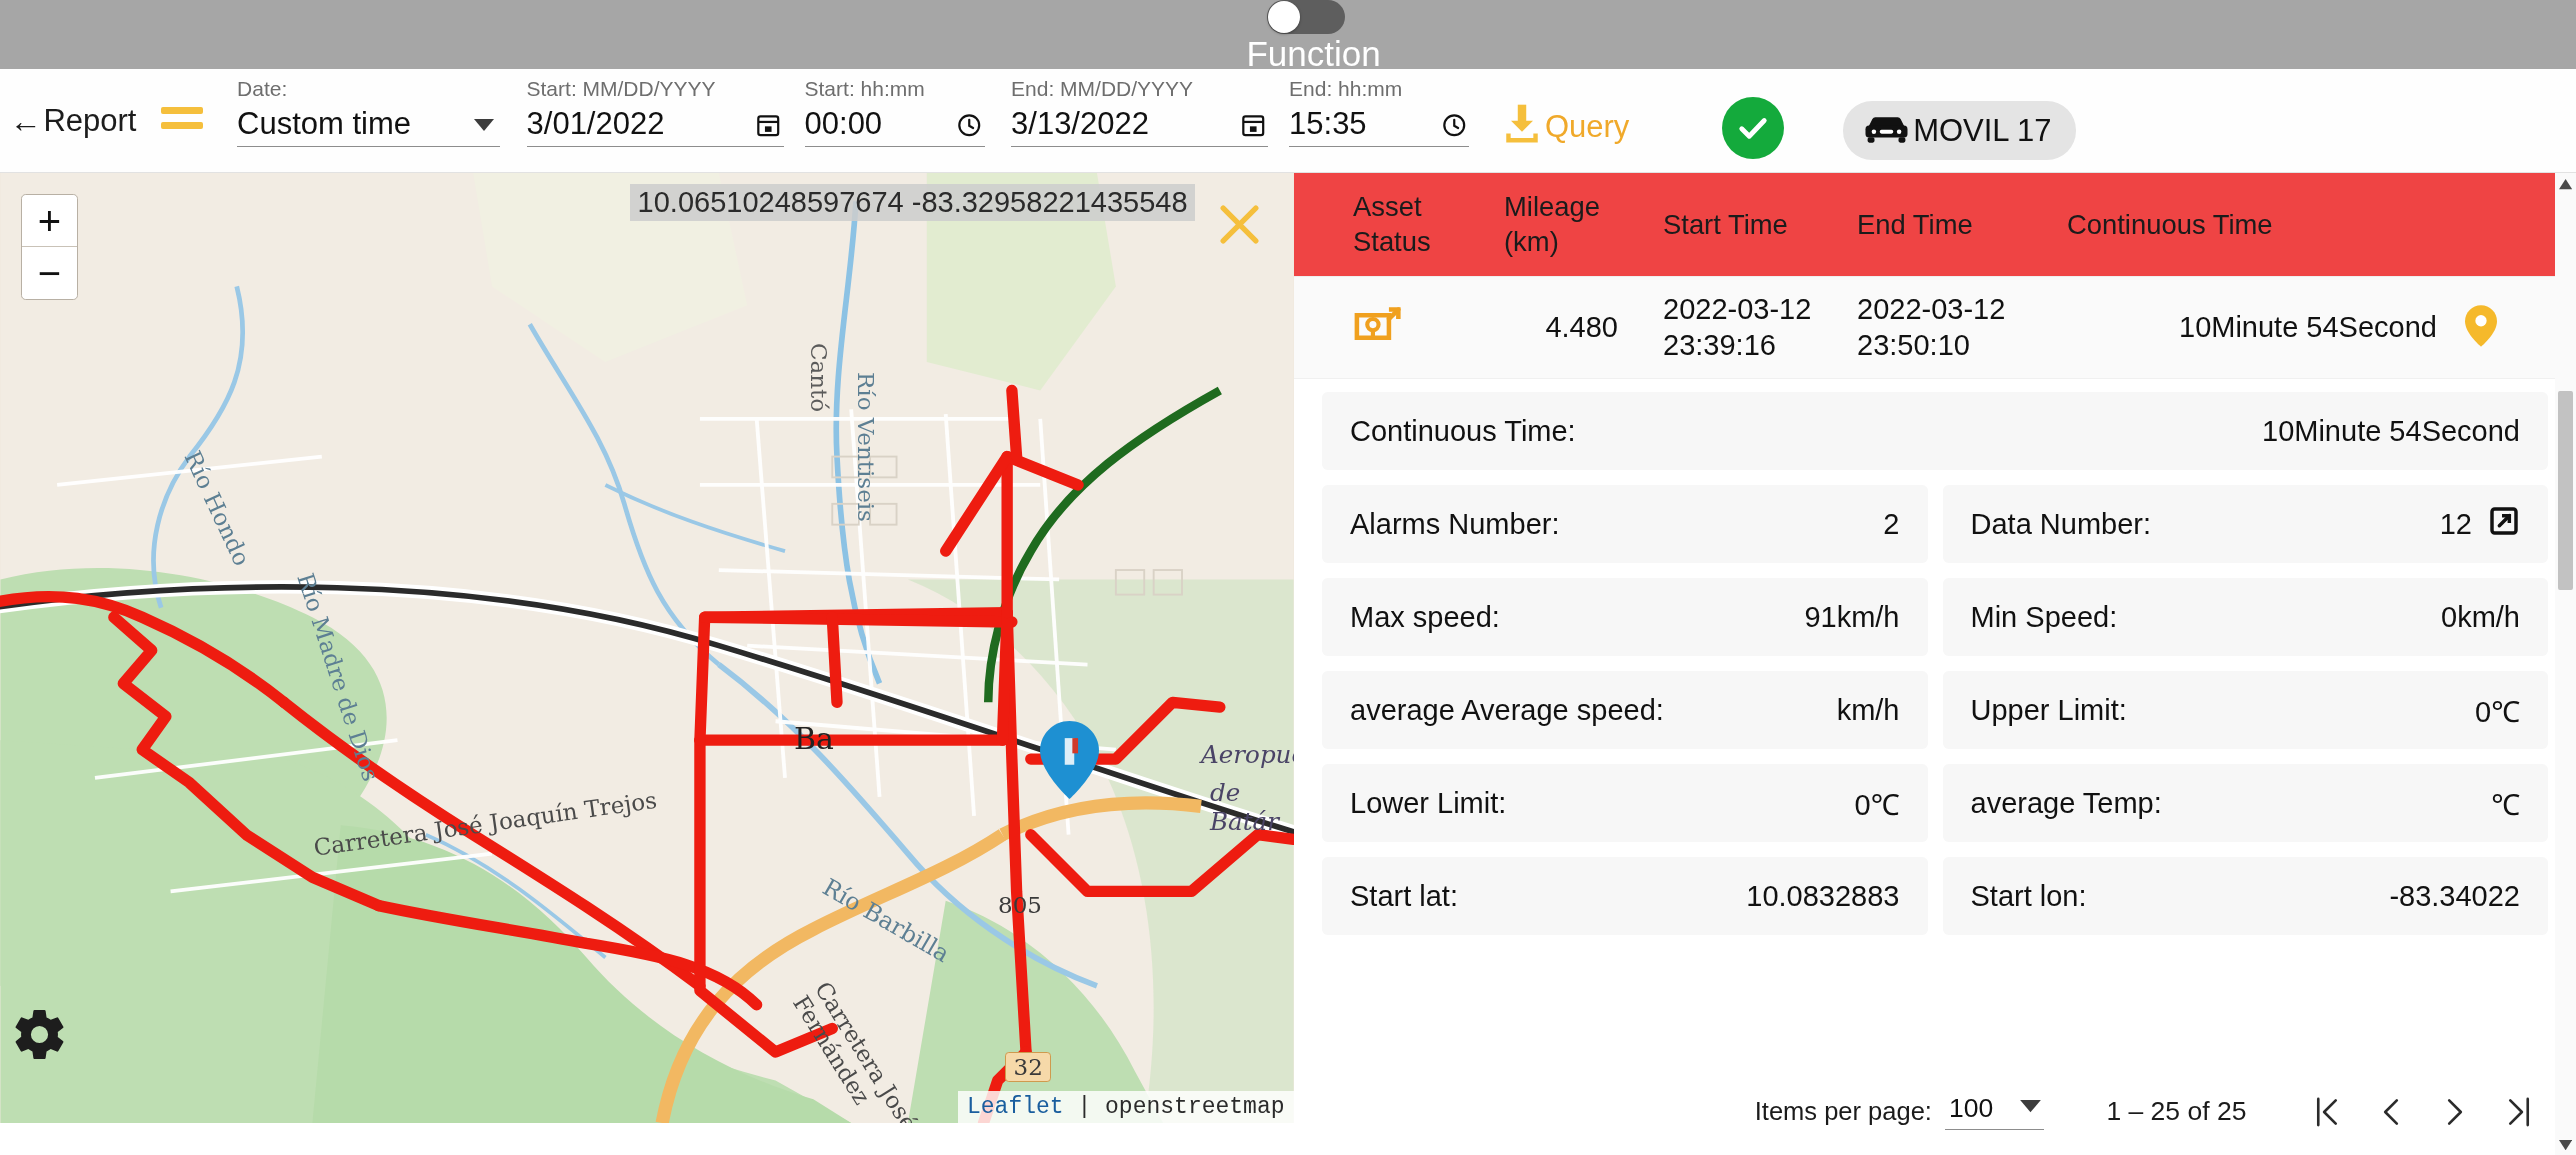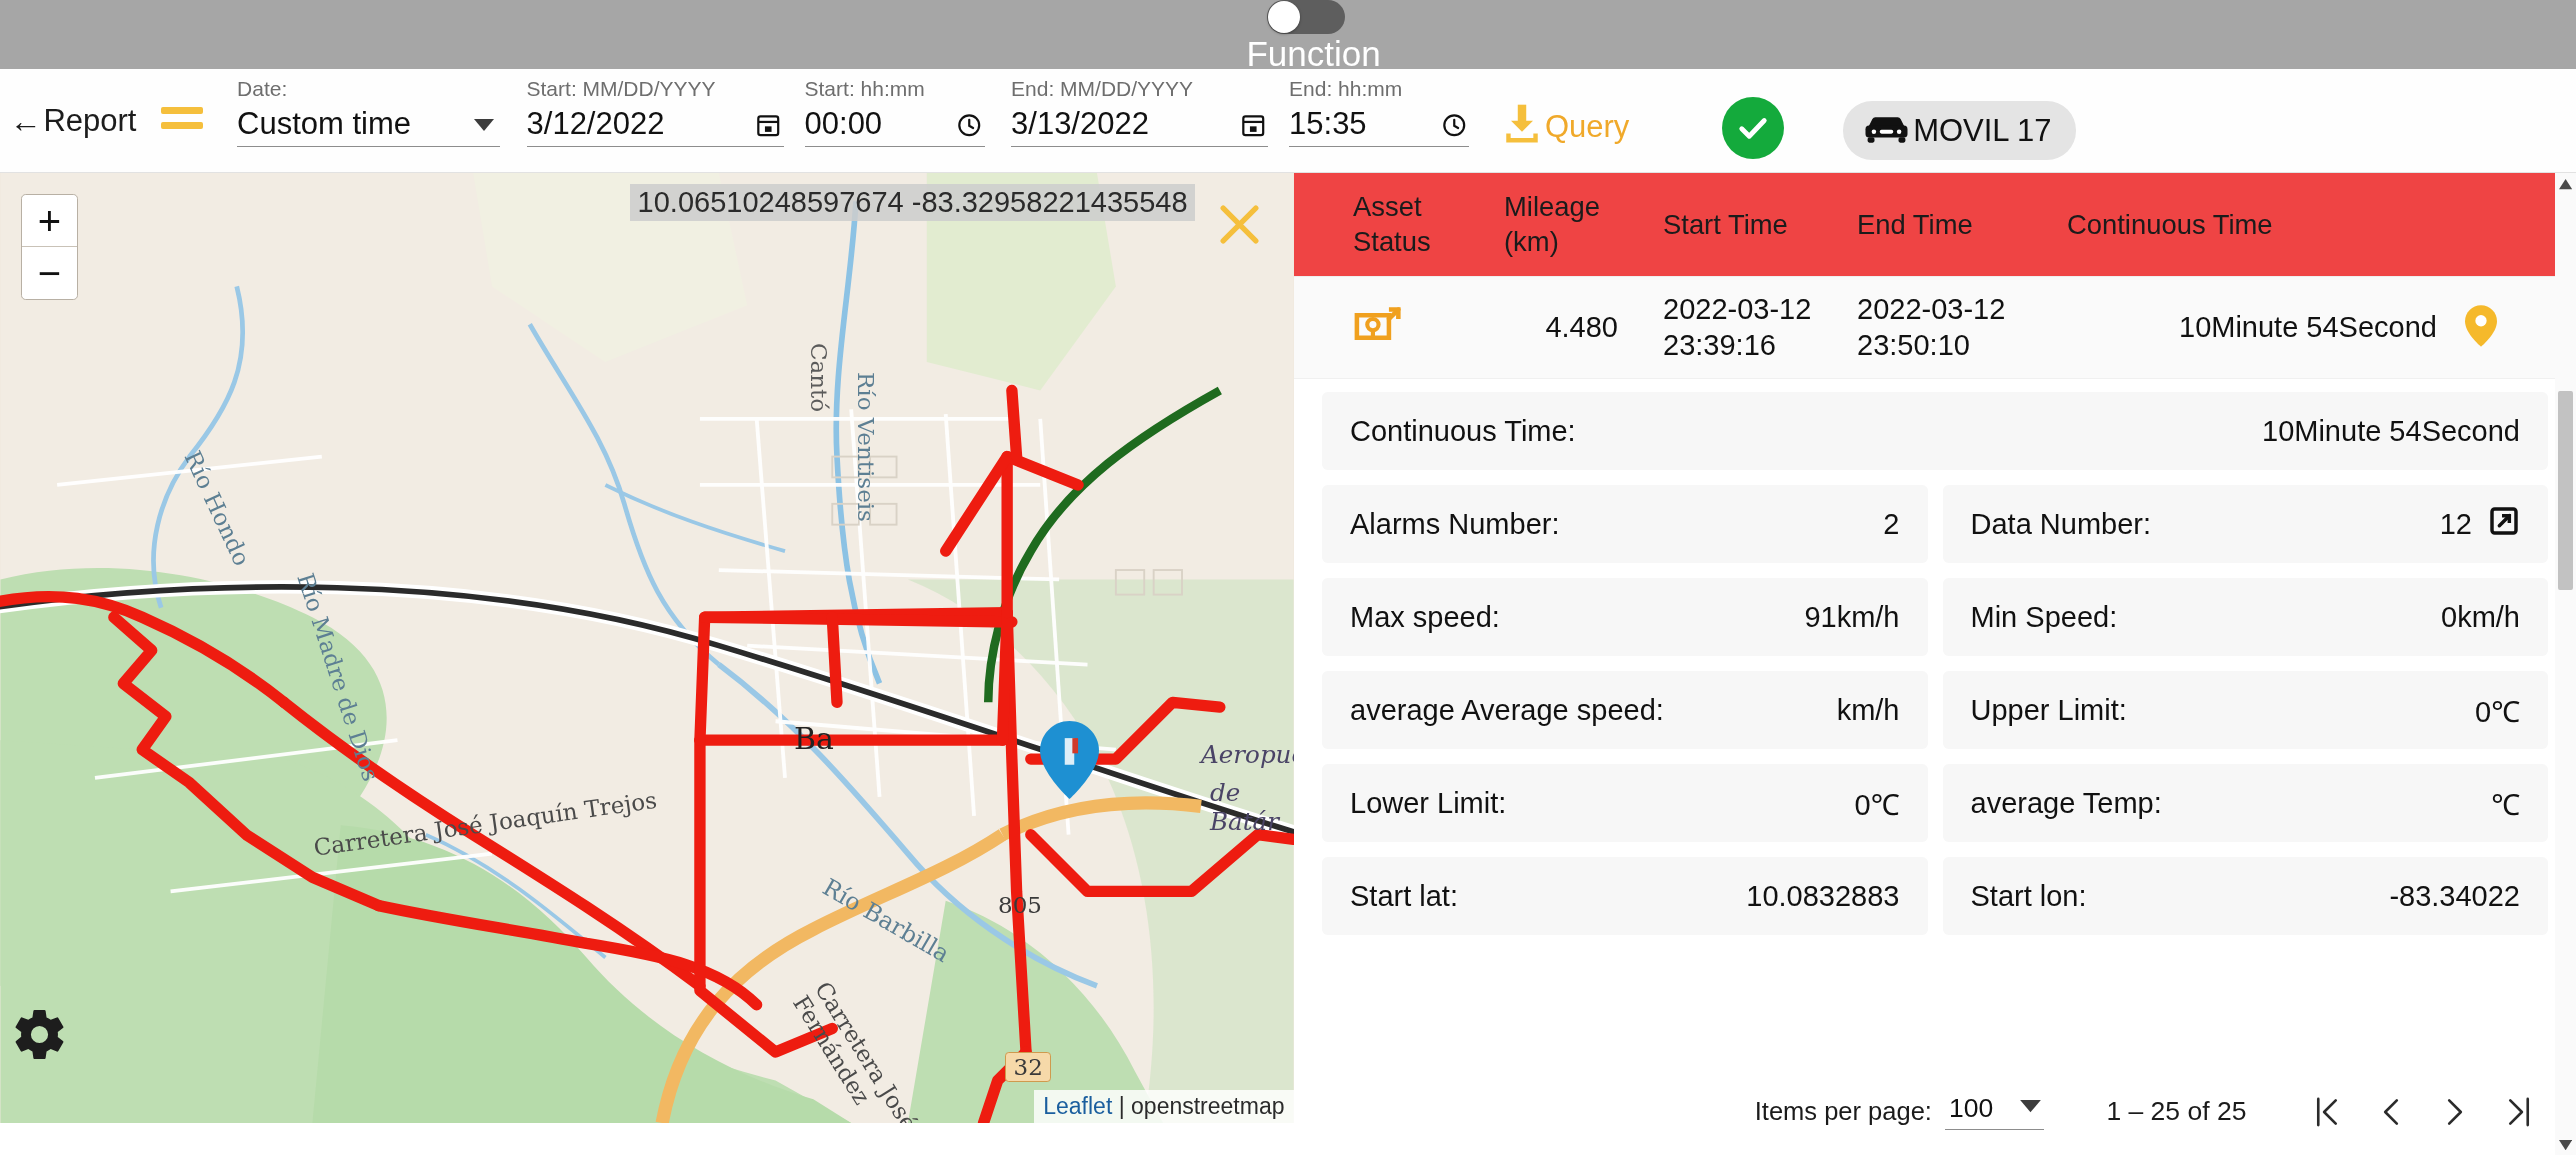--- a/index.html
+++ b/index.html
@@ -133,21 +133,21 @@
     position: absolute; right: 30px; top: 26.5px; width: 49px; height: 49px;
     z-index: 30; cursor: pointer;
   }
   .gear-btn {
     position: absolute; left: 9.5px; bottom: 59px; width: 59px; height: 59px;
     z-index: 30; cursor: pointer;
   }
   .attrib {
     position: absolute; right: 0; bottom: 0; background: rgba(255,255,255,.82);
     font-size: 23px; padding: 2.8px 9.5px; color: #2b2b2b; z-index: 30;
-    font-family: Liberation Sans, sans-serif;
+    font-family: Liberation Mono, monospace;
   }
   .attrib a { color: #1a5e9e; text-decoration: none; }
   .map-marker { position: absolute; left: 1040px; top: 548px; z-index: 25; }
   .place-label {
     position: absolute; font-family: "DejaVu Serif", serif; color: #3a3a3a;
     pointer-events: none; z-index: 20;
   }
 
   
   .panel {
@@ -261,21 +261,21 @@
   </div>
 
   <div class="field field-date">
     <span class="flabel">Date:</span>
     <span class="fvalue">Custom time</span>
     <span class="caret-down"></span>
   </div>
 
   <div class="field field-sdate">
     <span class="flabel">Start: MM/DD/YYYY</span>
-    <span class="fvalue">3/12/2022</span>
+    <span class="fvalue">3/01/2022</span>
     <span class="ficon">
       <svg width="26.5" height="26.5" viewBox="0 0 24 24">
         <rect x="3" y="4" width="18" height="17" rx="2" fill="none" stroke="#111" stroke-width="2"></rect>
         <line x1="3" y1="9" x2="21" y2="9" stroke="#111" stroke-width="2"></line>
         <rect x="9" y="13" width="6" height="5" fill="#111"></rect>
       </svg>
     </span>
   </div>
 
   <div class="field field-stime">

